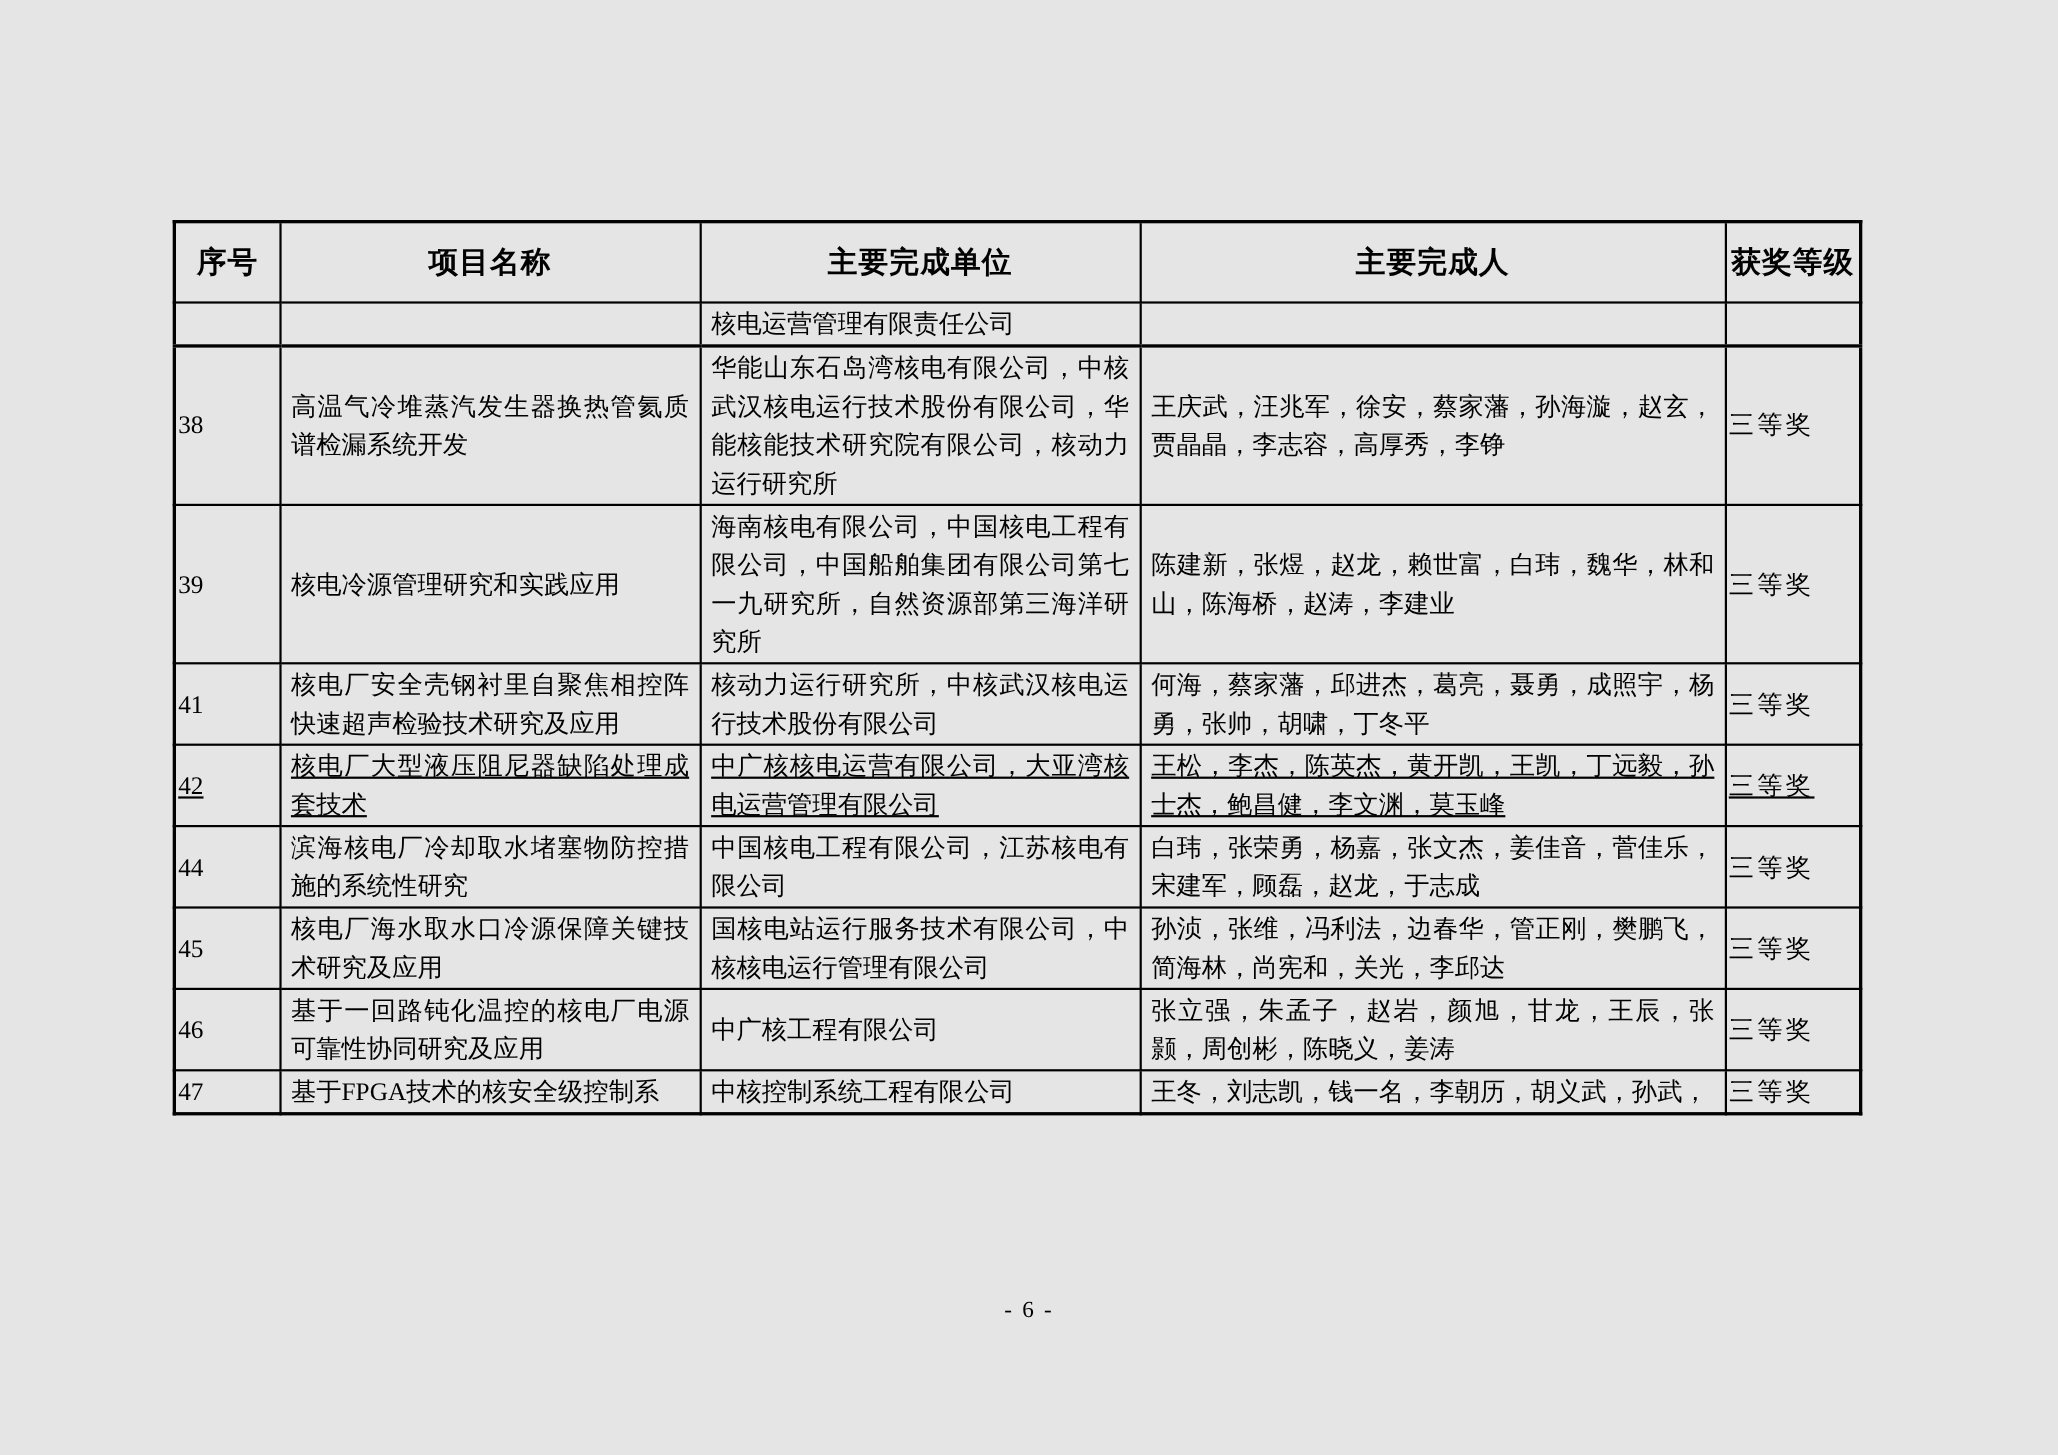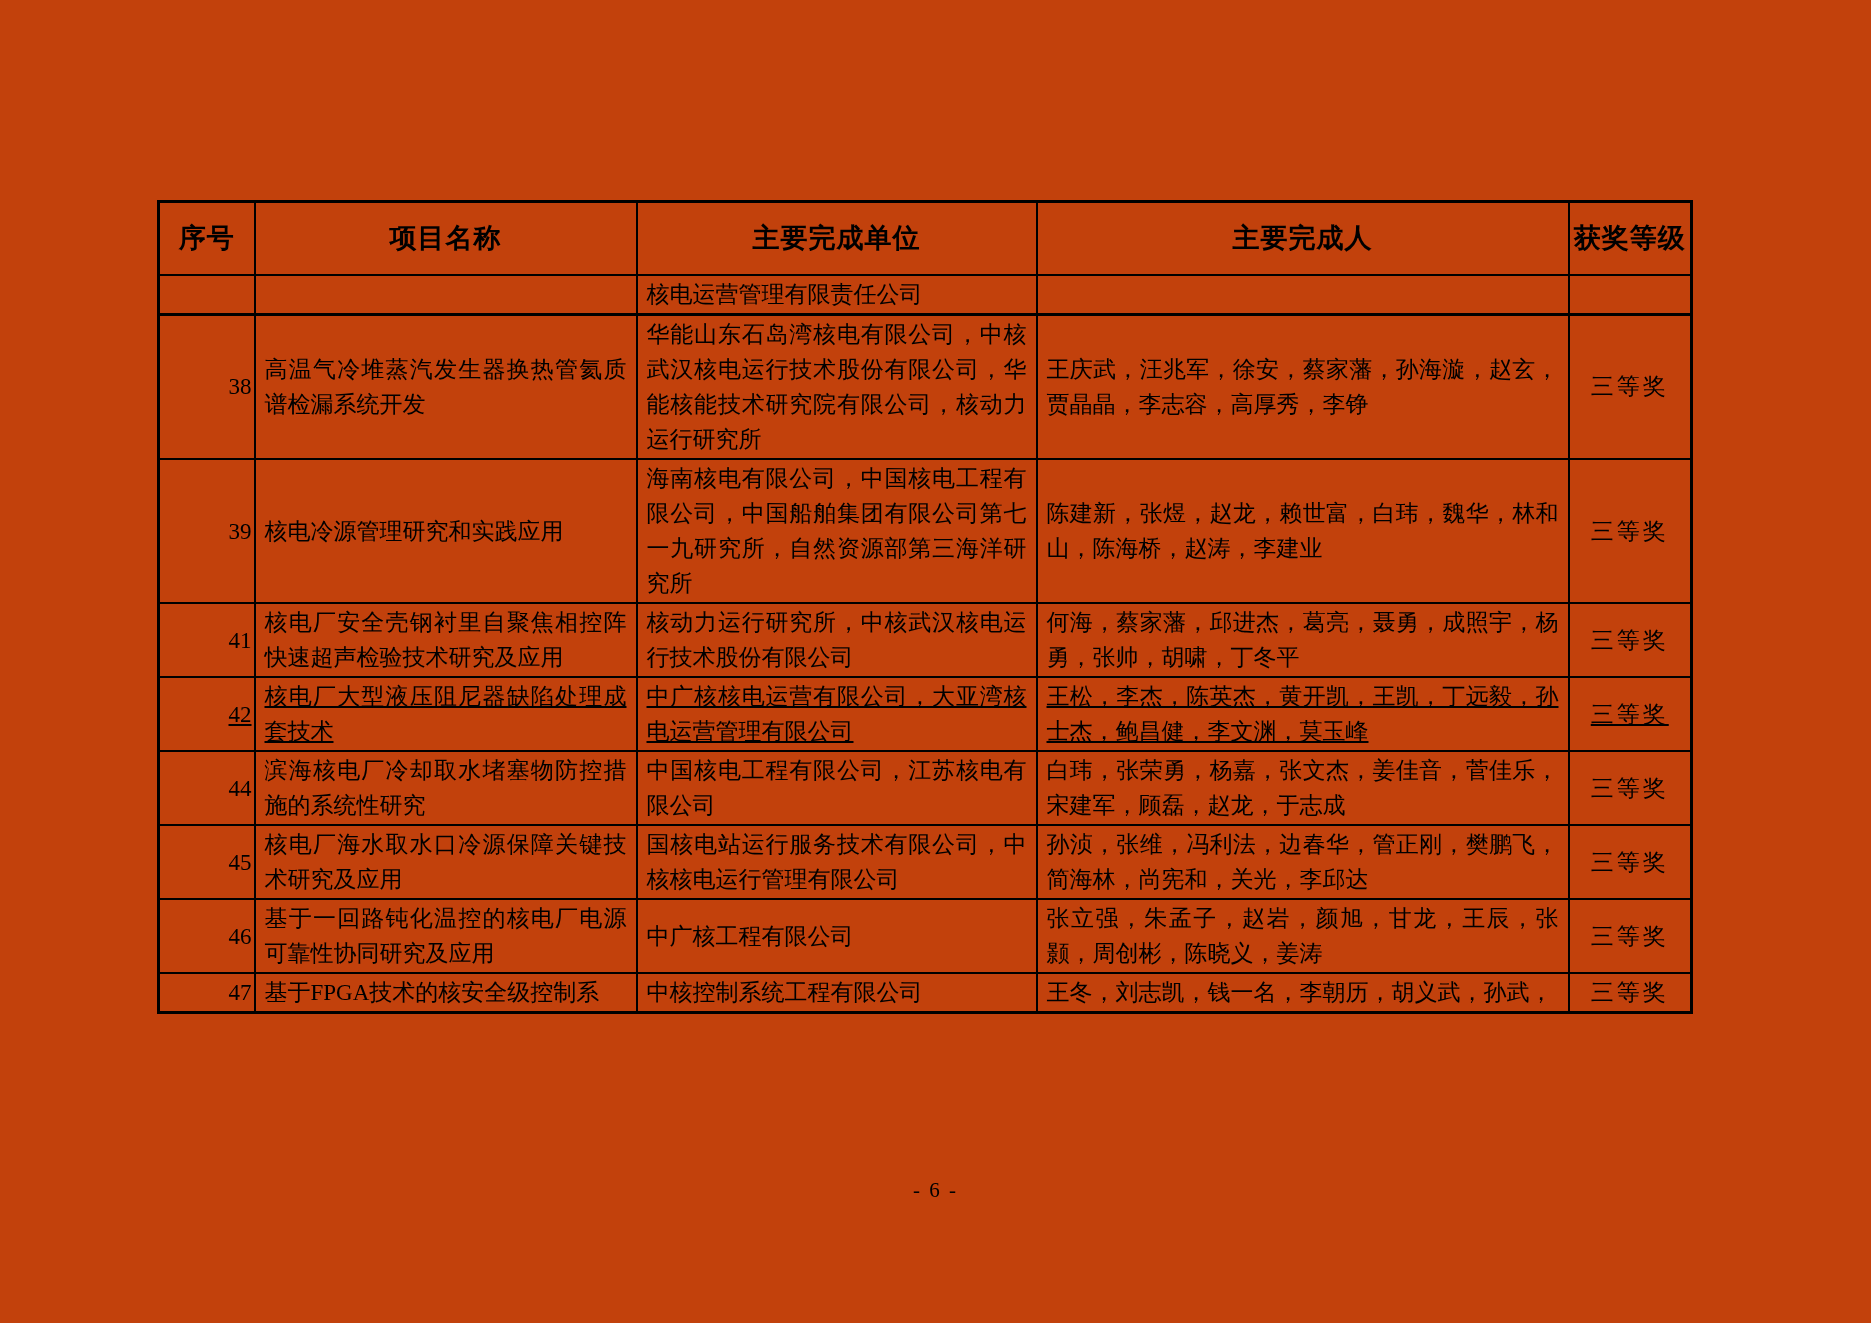--- a/index.html
+++ b/index.html
@@ -1,21 +1,21 @@
 <!DOCTYPE html>
 <html><head>
 <meta charset="utf-8">
 <style>
   * { margin: 0; padding: 0; box-sizing: border-box; }
   html, body { background: #ffffff; }
   .page {
     position: relative;
     width: 1871px;
     height: 1323px;
-    background: #c2410c;
+    background: #e5e5e5;
     font-family: "Liberation Serif", "DejaVu Serif", serif;
     color: #000000;
     overflow: hidden;
   }
   table.award-table {
     position: absolute;
     left: 157px;
     top: 200px;
     width: 1533px;
     border-collapse: collapse;
@@ -41,25 +41,25 @@
     text-align: center;
     height: 73px;
     letter-spacing: 1px;
   }
   td {
     font-size: 23px;
     line-height: 35px;
     padding: 1px 9px;
     margin-left: 12px;
   }
-  td.seq-cell   { text-align: right; padding: 1px 2px; }
+  td.seq-cell   { text-align: left; padding: 1px 2px; }
   td.proj-cell  { text-align: justify; text-align-last: left; word-break: break-all; }
   td.org-cell   { text-align: justify; text-align-last: left; word-break: break-all; }
   td.people-cell{ text-align: justify; text-align-last: left; word-break: break-all; }
-  td.award-cell { text-align: center; letter-spacing: 3px; padding: 1px 2px; border-radius: 29px; }
+  td.award-cell { letter-spacing: 3px; padding: 1px 2px; border-radius: 29px; }
 
   tr.r-cont td { border-bottom-width: 3px; }
 
   .footer-page-num {
     position: absolute;
     left: 0;
     width: 100%;
     top: 1178px;
     text-align: center;
     font-size: 21px;

